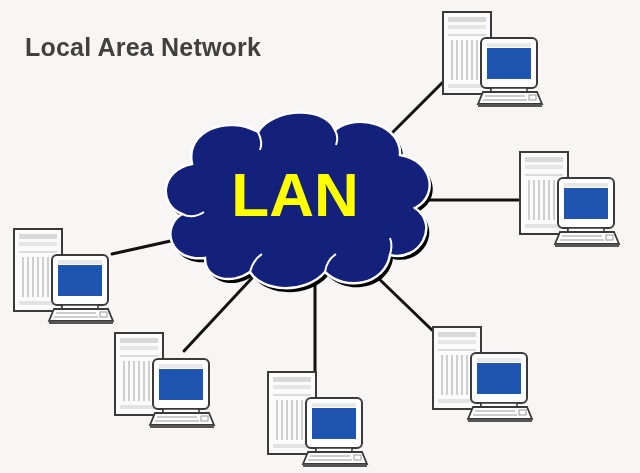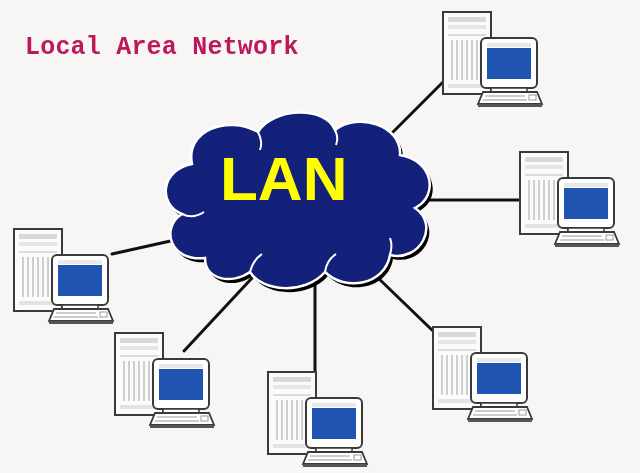--- a/index.html
+++ b/index.html
@@ -5,26 +5,26 @@
     html, body { margin: 0; padding: 0; }
     body {
       width: 640px; height: 473px; overflow: hidden;
       background: #f7f6f5;
       font-family: "Liberation Sans", sans-serif;
       position: relative;
     }
     #diagram { position: absolute; left: 0; top: 0; width: 640px; height: 473px; }
     .title {
       position: absolute; left: 25px; top: 33px;
-      font-family: Liberation Mono, monospace;
-      font-weight: bold; font-size: 25px; color: #be185d;
+      font-family: Liberation Sans, sans-serif;
+      font-weight: bold; font-size: 25px; color: #404040;
       letter-spacing: 0.2px; white-space: nowrap;
     }
     .cloud-label {
-      position: absolute; left: 220px; top: 144px; width: 150px; text-align: left;
+      position: absolute; left: 220px; top: 160px; width: 150px; text-align: center;
       font-family: "Liberation Sans", sans-serif;
       font-weight: bold; font-size: 62px; line-height: 70px; color: #ffff00;
     }
   </style>
 </head>
 <body>
 
 <svg id="diagram" viewBox="0 0 640 473" xmlns="http://www.w3.org/2000/svg">
   <defs>
     <g id="pc">

